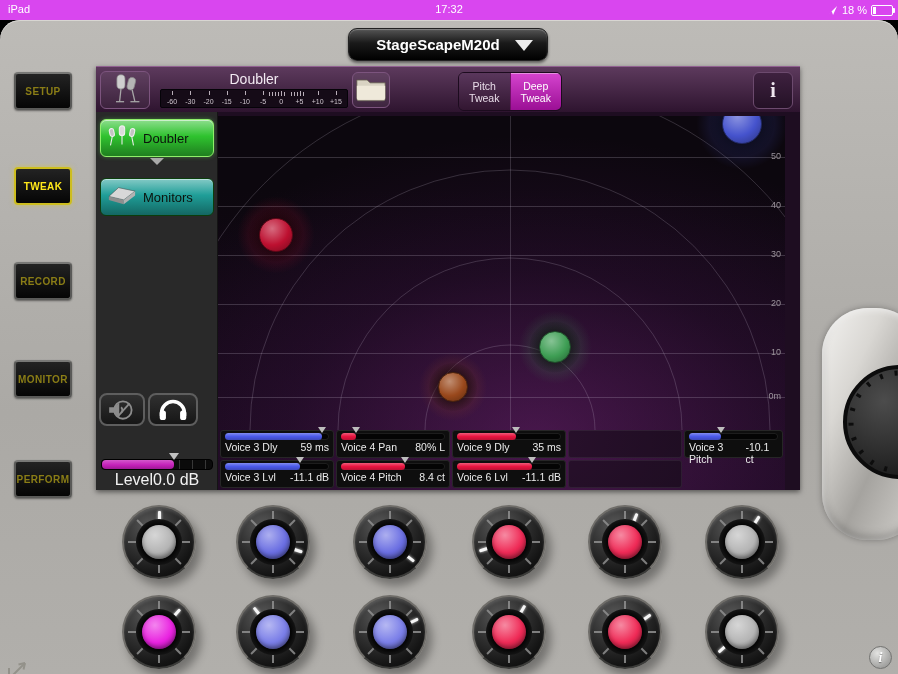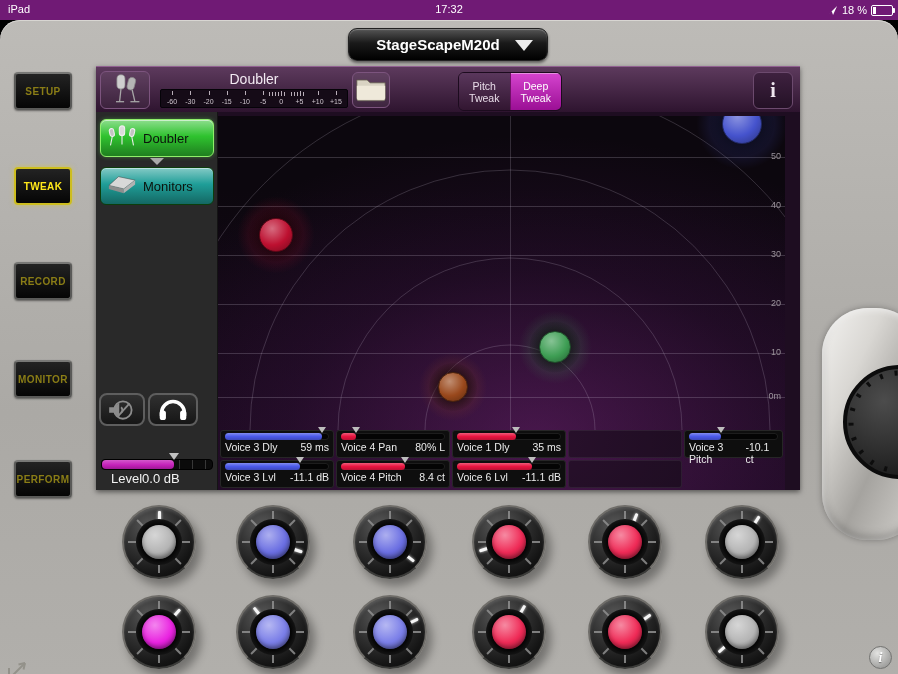--- a/index.html
+++ b/index.html
@@ -1,19 +1,19 @@
 <!DOCTYPE html>
 <html><head>
 <meta charset="utf-8">
 <style>
   html,body{margin:0;padding:0;background:#000;}
   #screen{position:relative;width:898px;height:674px;background:#000;overflow:hidden;
     font-family:"Liberation Sans",sans-serif;-webkit-font-smoothing:antialiased;}
   
-  #statusbar{position:absolute;left:0;top:0;width:898px;height:20px;background:#701a75;color:#fff;font-size:11px;}
+  #statusbar{position:absolute;left:0;top:0;width:898px;height:20px;background:#d946ef;color:#fff;font-size:11px;}
   #sb-left{position:absolute;left:8px;top:3px;}
   #sb-time{position:absolute;left:0;right:0;top:3px;text-align:center;}
   #sb-right{position:absolute;right:5px;top:0;height:20px;display:flex;align-items:center;gap:4px;}
   #battery{position:relative;width:20px;height:9px;border:1px solid #fff;border-radius:2px;}
   #battery-fill{position:absolute;left:1px;top:1px;bottom:1px;width:3px;background:#fff;}
   #battery-tip{position:absolute;right:-3px;top:2px;width:2px;height:5px;background:#fff;border-radius:0 1px 1px 0;}
   
   #bezel{position:absolute;left:0;top:20px;width:898px;height:654px;border-radius:20px 20px 0 0;
     background:linear-gradient(#bdbbb7,#aba9a5 60%,#b1afab);box-shadow:inset 0 1px 0 #d8d6d2;}
   
@@ -72,22 +72,22 @@
     border-right:7px solid transparent;border-top:7px solid #a9a9a9;}
   #speaker-btn{position:absolute;left:3px;top:281px;width:46px;height:33px;}
   #phones-btn{position:absolute;left:52px;top:281px;width:50px;height:33px;}
   .listen-btn{border-radius:8px;background:linear-gradient(#303030,#161616);border:2px solid #5e5e5e;
     display:flex;align-items:center;justify-content:center;cursor:pointer;padding:0;box-sizing:border-box;}
   #level-slider{position:absolute;left:5px;top:347px;width:110px;height:9px;background:#0b0b0b;border:1px solid #000;
     border-radius:4px;background-image:repeating-linear-gradient(90deg,transparent 0 12px,#383838 12px 13px);cursor:pointer;}
   #level-fill{position:absolute;left:0;top:0;bottom:0;border-radius:4px;}
   #level-handle{position:absolute;top:-7px;width:0;height:0;border-left:5px solid transparent;
     border-right:5px solid transparent;border-top:7px solid #c2c2c2;transform:translateX(-50%);}
-  #level-row{position:absolute;left:5px;top:359px;width:112px;display:flex;justify-content:flex-start;
-    color:#f2f2f2;font-size:13px;margin-left:10px;}
+  #level-row{position:absolute;left:5px;top:359px;width:112px;display:flex;justify-content:center;
+    color:#f2f2f2;font-size:16px;}
   
   #radar{position:absolute;left:122px;top:50px;width:567px;height:374px;overflow:hidden;
     background:radial-gradient(620px 420px at 56% 86%, rgba(150,45,155,.38) 0%, rgba(80,24,90,.24) 40%, rgba(20,8,24,0) 72%),
       linear-gradient(rgba(12,7,14,1) 20%, rgba(26,10,30,1) 100%);}
   #arcs{position:absolute;left:0;top:0;}
   .gridline{position:absolute;left:0;width:567px;height:1px;background:rgba(205,195,215,.22);}
   .axis-label{position:absolute;right:4px;width:24px;text-align:right;font-size:9px;color:#9b939b;}
   #vline{position:absolute;left:292px;top:0;width:1px;height:314px;background:rgba(205,195,215,.2);}
   .dot{position:absolute;width:0;height:0;}
   .dot-halo,.dot-back,.dot-core{position:absolute;border-radius:50%;transform:translate(-50%,-50%);}
@@ -228,21 +228,21 @@
                     <line x1="18" y1="12" x2="18" y2="22"></line>
                     <rect x="4" y="4" width="5" height="9" rx="2.5" transform="rotate(-12 6.5 8.5)" fill="#c4c4c4"></rect>
                     <line x1="7" y1="13" x2="5" y2="23"></line>
                     <rect x="27" y="4" width="5" height="9" rx="2.5" transform="rotate(12 29.5 8.5)" fill="#c4c4c4"></rect>
                     <line x1="29" y1="13" x2="31" y2="23"></line>
                   </g>
                 </svg></span>
               <span class="chan-label">Doubler</span>
             </button>
             <div class="chan-caret" style="top: 46px;"></div>
-            <button class="chan" style="top: 55px; background: linear-gradient(rgb(132, 202, 198), rgb(31, 158, 152) 45%, rgb(20, 103, 99)); text-align: center;">
+            <button class="chan" style="top: 66px; background: linear-gradient(rgb(132, 202, 198), rgb(31, 158, 152) 45%, rgb(20, 103, 99)); text-align: center;">
               <span class="chan-icon"><svg viewBox="0 0 36 24" width="32" height="21">
                   <polygon points="3,13 14,3 33,7 20,17" fill="#d8d8d8" stroke="#4a4a4a" stroke-width="0.6"></polygon>
                   <polygon points="3,13 20,17 20,22 3,17" fill="#8e8e8e"></polygon>
                   <polygon points="20,17 33,7 33,12 20,22" fill="#b2b2b2"></polygon>
                 </svg></span>
               <span class="chan-label">Monitors</span>
             </button>
           </div>
         <button id="speaker-btn" class="listen-btn">
           <svg viewBox="0 0 32 24" width="30" height="22">
@@ -299,21 +299,21 @@
                 <span class="plabel">Voice 4 Pan</span>
                 <span class="pval">80% L</span>
               </div>
             </div>
             <div class="pcell">
               <div class="pbar">
                 <div class="pfill" style="width: 57%; background: linear-gradient(rgb(239, 91, 121), rgb(232, 21, 64) 50%, rgb(186, 17, 51));"></div>
                 <div class="phandle" style="left: 57%;"></div>
               </div>
               <div class="prow">
-                <span class="plabel">Voice 1 Dly</span>
+                <span class="plabel">Voice 9 Dly</span>
                 <span class="pval">35 ms</span>
               </div>
             </div>
             <div class="pcell-empty"></div>
             <div class="pcell">
               <div class="pbar">
                 <div class="pfill" style="width: 36%; background: linear-gradient(rgb(129, 140, 239), rgb(75, 90, 232) 50%, rgb(60, 72, 186));"></div>
                 <div class="phandle" style="left: 36%;"></div>
               </div>
               <div class="prow">

